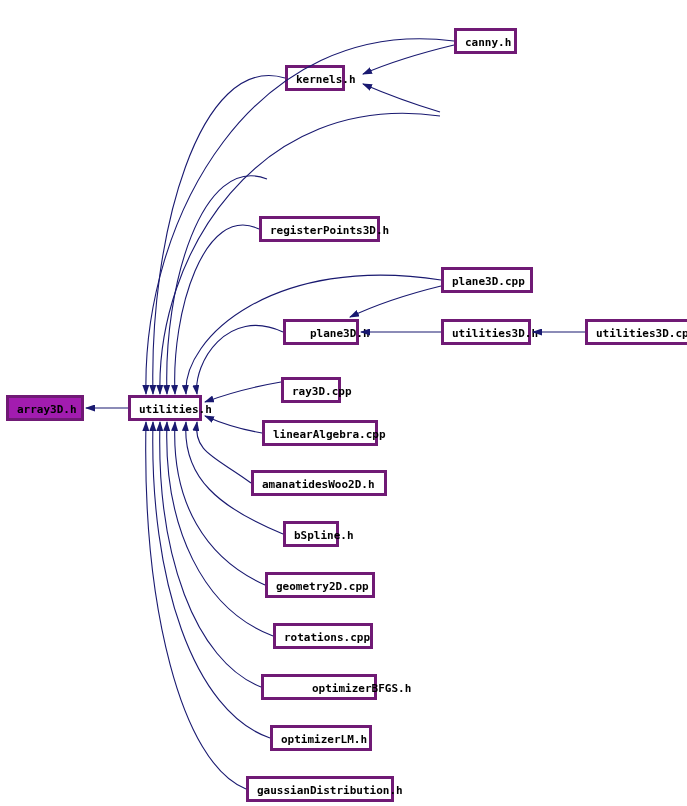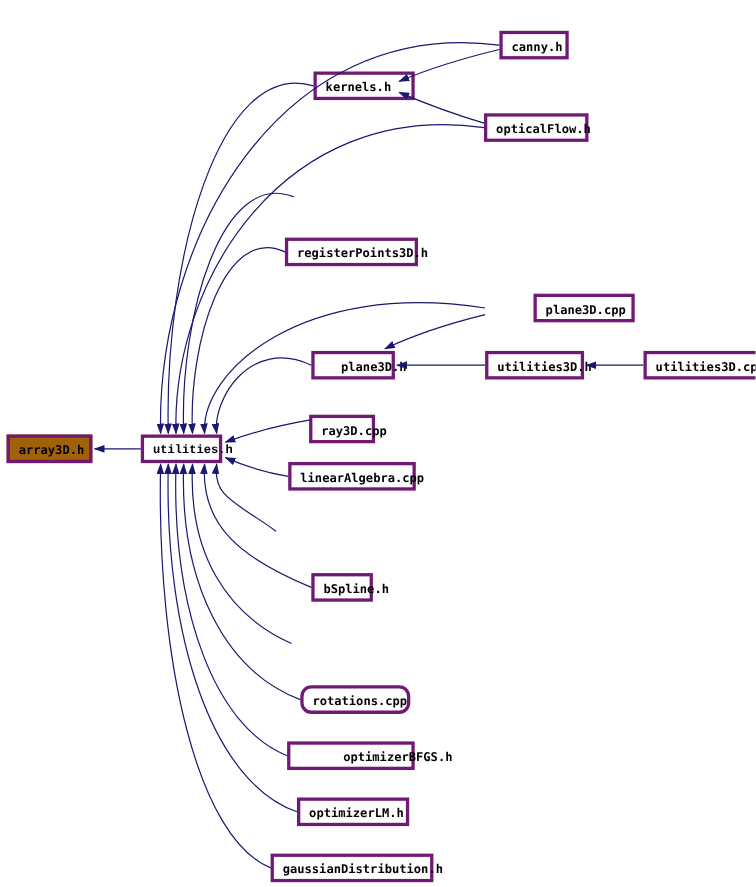--- a/index.html
+++ b/index.html
@@ -24,48 +24,49 @@
     color: #000000;
     font-weight: bold;
     font-size: 11px;
     line-height: 24px;
     white-space: nowrap;
     padding-left: 8px;
     overflow: visible;
     z-index: 1;
   }
   .node.highlight {
-    background: #a16207;
+    background: #a21caf;
   }
   #edge-layer {
     position: absolute;
     left: 0;
     top: 0;
     z-index: 2;
     pointer-events: none;
   }
 </style>
 </head>
 <body>
 
 <div id="stage">
     <div class="node highlight" style="left: 6px; top: 395px; width: 78px;">array3D.h</div>
-    <div class="node" style="left: 128px; top: 395px; width: 74px; font-family: Liberation Mono, monospace;">utilities.h</div>
+    <div class="node" style="left: 128px; top: 395px; width: 74px;">utilities.h</div>
     <div class="node" style="left: 454px; top: 28px; width: 63px;">canny.h</div>
-    <div class="node" style="left: 285px; top: 65px; width: 92px;">kernels.h</div>
-    <div class="node" style="left: 440px; top: 103px; width: 95px;">opticalFlow.h</div>
+    <div class="node" style="left: 285px; top: 65px; width: 60px;">kernels.h</div>
     <div class="node" style="left: 259px; top: 216px; width: 121px;">registerPoints3D.h</div>
-    <div class="node" style="left: 441px; top: 267px; width: 92px; margin-left: 44px;">plane3D.cpp</div>
+    <div class="node" style="left: 441px; top: 267px; width: 92px;">plane3D.cpp</div>
     <div class="node" style="left: 283px; top: 319px; width: 76px; padding-left: 24px;">plane3D.h</div>
     <div class="node" style="left: 441px; top: 319px; width: 90px;">utilities3D.h</div>
     <div class="node" style="left: 585px; top: 319px; width: 110px;">utilities3D.cpp</div>
     <div class="node" style="left: 281px; top: 364px; width: 60px; margin-top: 13px;">ray3D.cpp</div>
     <div class="node" style="left: 262px; top: 420px; width: 116px;">linearAlgebra.cpp</div>
+    <div class="node" style="left: 251px; top: 470px; width: 136px;">amanatidesWoo2D.h</div>
     <div class="node" style="left: 283px; top: 521px; width: 56px;">bSpline.h</div>
-    <div class="node" style="left: 273px; top: 623px; width: 100px; border-radius: 10px;">rotations.cpp</div>
+    <div class="node" style="left: 265px; top: 572px; width: 110px;">geometry2D.cpp</div>
+    <div class="node" style="left: 273px; top: 623px; width: 100px;">rotations.cpp</div>
     <div class="node" style="left: 261px; top: 674px; width: 116px; padding-left: 48px;">optimizerBFGS.h</div>
     <div class="node" style="left: 270px; top: 725px; width: 102px;">optimizerLM.h</div>
     <div class="node" style="left: 246px; top: 776px; width: 148px;">gaussianDistribution.h</div>
     <svg id="edge-layer" width="687" height="806">
       <defs>
         <marker id="arrow" viewBox="0 0 10 7" refX="9" refY="3.5" markerWidth="10" markerHeight="7" markerUnits="userSpaceOnUse" orient="auto">
           <path d="M0,0 L10,3.5 L0,7 z" fill="#191970"></path>
         </marker>
       </defs>
       <path d="M454,45 Q400,58 363,74" fill="none" stroke="#191970" stroke-width="1.1" marker-end="url(#arrow)"></path>

